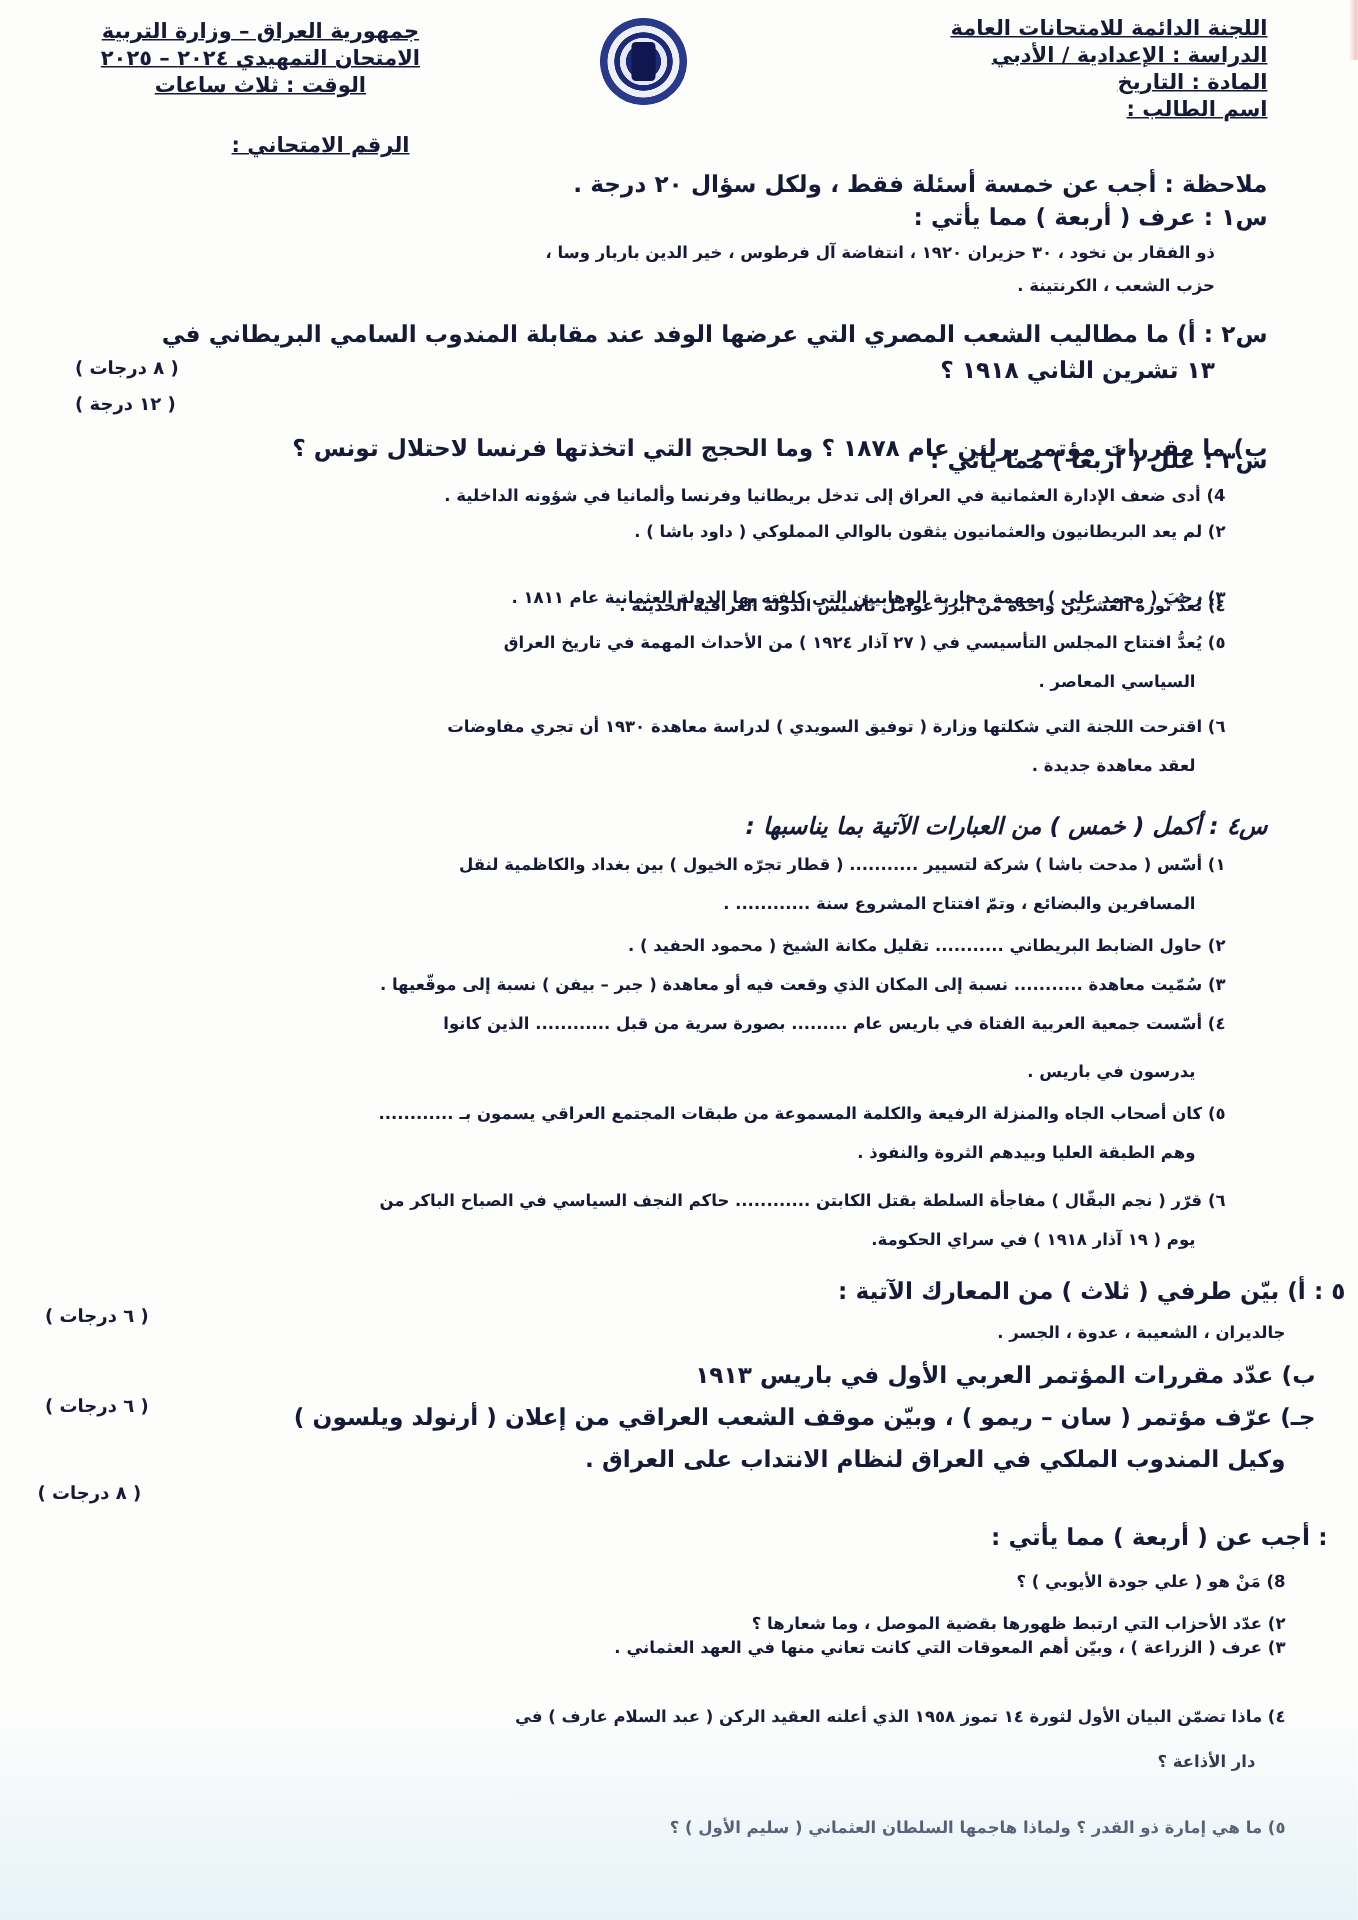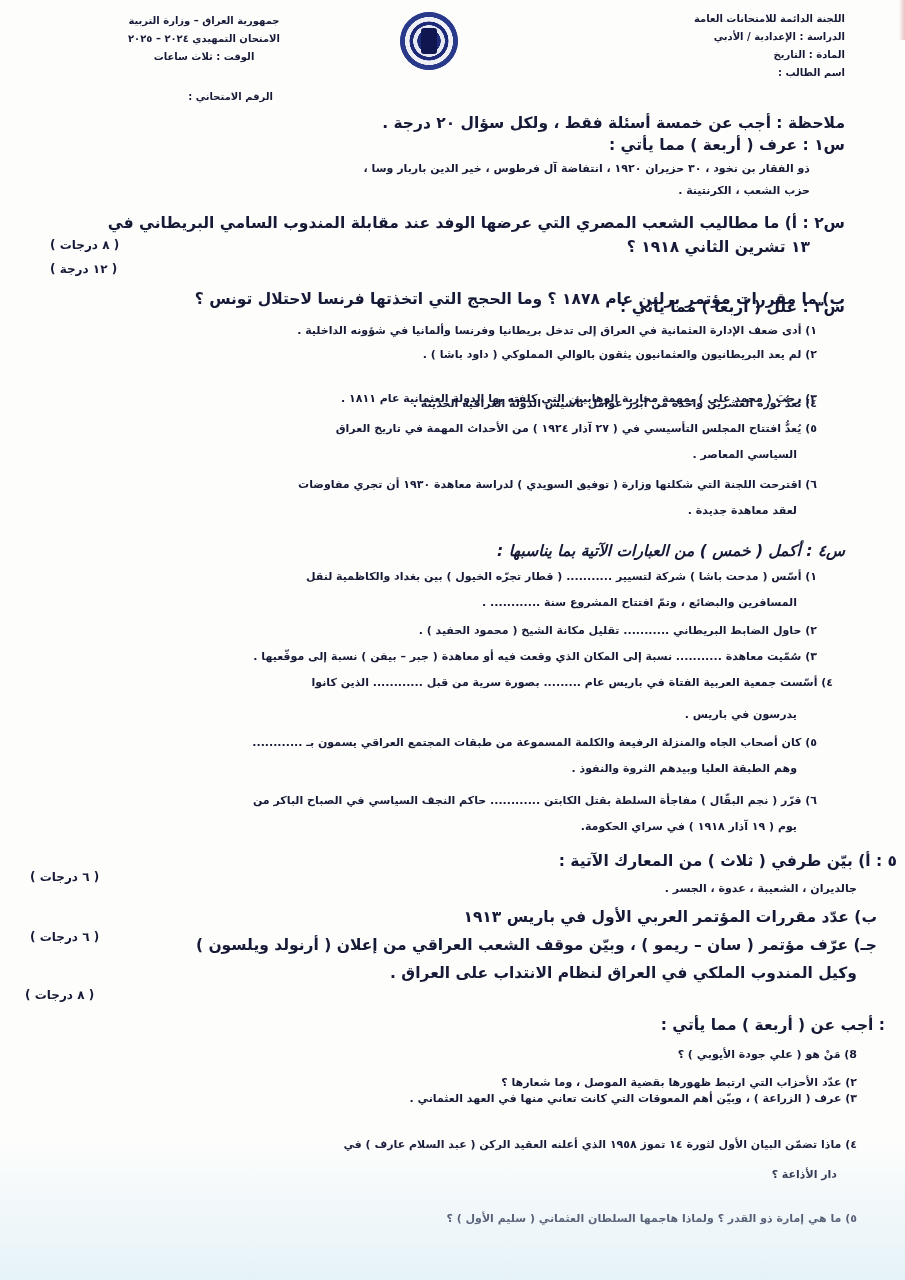--- a/index.html
+++ b/index.html
@@ -6,21 +6,21 @@
   body {
     width: 905px; height: 1280px; overflow: hidden;
     background: #fdfdfc;
     font-family: "DejaVu Sans", sans-serif;
     color: #161a36;
     position: relative;
   }
   .page { position: absolute; inset: 0; }
   .abs { position: absolute; white-space: nowrap; font-weight: bold; }
   .rtl { direction: rtl; text-align: right; }
-  .hdr { font-size: 10px; line-height: 18px; }
+  .hdr { font-size: 14px; line-height: 18px; text-decoration: underline; }
   .q { font-size: 15.5px; line-height: 22px; }
   .item { font-size: 11px; line-height: 22px; }
   .mark { font-size: 12px; direction: rtl; }
   .logo {
     position: absolute; left: 400px; top: 12px; width: 58px; height: 58px;
     border-radius: 50%;
     background: radial-gradient(circle at 50% 50%, #1d2a78 0 28%, #e6e8f2 29% 38%, #1d2a78 39% 47%, #eef0f6 48% 58%, #2a3a8a 59% 70%, #f4f5fa 71%);
     box-shadow: 0 0 0 2px #2a3a8a inset;
   }
   .logo .emblem { position:absolute; left:21px; top:16px; width:16px; height:26px; background:#0f1650; border-radius:3px; }
@@ -60,35 +60,35 @@
   <div class="abs rtl item" style="right:95px; top:158px;">ذو الفقار بن نخود ،   ٣٠ حزيران ١٩٢٠ ،   انتفاضة آل فرطوس ،   خير الدين باربار وسا ،</div>
   <div class="abs rtl item" style="right:95px; top:180px;">حزب الشعب ،  الكرنتينة .</div>
 
   <div class="abs rtl q" style="right:60px; top:212px;">س٢ : أ) ما مطاليب الشعب المصري التي عرضها الوفد عند مقابلة المندوب السامي البريطاني في</div>
   <div class="abs rtl q" style="right:95px; top:236px;">١٣ تشرين الثاني ١٩١٨ ؟</div>
   <div class="abs mark" style="left:50px; top:238px;">( ٨ درجات )</div>
   <div class="abs rtl q" style="right:60px; top:272px;margin-top:16px;">ب) ما مقررات مؤتمر برلين عام ١٨٧٨ ؟ وما الحجج التي اتخذتها فرنسا لاحتلال تونس ؟</div>
   <div class="abs mark" style="left:50px; top:262px;">( ١٢ درجة )</div>
 
   <div class="abs rtl q" style="right:60px; top:296px;">س٣ : علل ( أربعا ) مما يأتي :</div>
-  <div class="abs rtl item" style="right:88px; top:320px;">١) أدى ضعف الإدارة العثمانية في العراق إلى تدخل بريطانيا وفرنسا وألمانيا في شؤونه الداخلية .</div>
+  <div class="abs rtl item" style="right:88px; top:320px;">4) أدى ضعف الإدارة العثمانية في العراق إلى تدخل بريطانيا وفرنسا وألمانيا في شؤونه الداخلية .</div>
   <div class="abs rtl item" style="right:88px; top:344px;">٢) لم يعد البريطانيون والعثمانيون يثقون بالوالي المملوكي ( داود باشا ) .</div>
   <div class="abs rtl item" style="right:88px; top:368px;margin-top:20px;">٣) رحبَ ( محمد علي ) بمهمة محاربة الوهابيين التي كلفته بها الدولة العثمانية عام ١٨١١ .</div>
   <div class="abs rtl item" style="right:88px; top:393px;">٤) تُعدُّ ثورة العشرين واحدة من أبرز عوامل تأسيس الدولة العراقية الحديثة .</div>
   <div class="abs rtl item" style="right:88px; top:418px;">٥) يُعدُّ افتتاح المجلس التأسيسي في ( ٢٧ آذار ١٩٢٤ ) من الأحداث المهمة في تاريخ العراق</div>
   <div class="abs rtl item" style="right:108px; top:444px;">السياسي المعاصر .</div>
   <div class="abs rtl item" style="right:88px; top:474px;">٦) اقترحت اللجنة التي شكلتها وزارة ( توفيق السويدي ) لدراسة معاهدة ١٩٣٠ أن تجري مفاوضات</div>
   <div class="abs rtl item" style="right:108px; top:500px;">لعقد معاهدة جديدة .</div>
 
   <div class="abs rtl q" style="right:60px; top:540px;font-style:italic;">س٤ : أكمل ( خمس ) من العبارات الآتية بما يناسبها :</div>
   <div class="abs rtl item" style="right:88px; top:566px;">١) أسّس ( مدحت باشا ) شركة لتسيير ........... ( قطار تجرّه الخيول ) بين بغداد والكاظمية لنقل</div>
   <div class="abs rtl item" style="right:108px; top:592px;">المسافرين والبضائع ، وتمّ افتتاح المشروع سنة ............ .</div>
   <div class="abs rtl item" style="right:88px; top:620px;">٢) حاول الضابط البريطاني ........... تقليل مكانة الشيخ ( محمود الحفيد ) .</div>
   <div class="abs rtl item" style="right:88px; top:646px;">٣) سُمّيت معاهدة ........... نسبة إلى المكان الذي وقعت فيه أو معاهدة ( جبر – بيفن ) نسبة إلى موقّعيها .</div>
-  <div class="abs rtl item" style="right:72px; top:672px;">٤) أسّست جمعية العربية الفتاة في باريس عام ......... بصورة سرية من قبل ............ الذين كانوا</div>
+  <div class="abs rtl item" style="right:88px; top:672px;">٤) أسّست جمعية العربية الفتاة في باريس عام ......... بصورة سرية من قبل ............ الذين كانوا</div>
   <div class="abs rtl item" style="right:108px; top:704px;">يدرسون في باريس .</div>
   <div class="abs rtl item" style="right:88px; top:732px;">٥) كان أصحاب الجاه والمنزلة الرفيعة والكلمة المسموعة من طبقات المجتمع العراقي يسمون بـ ............</div>
   <div class="abs rtl item" style="right:108px; top:758px;">وهم الطبقة العليا وبيدهم الثروة والنفوذ .</div>
   <div class="abs rtl item" style="right:88px; top:790px;">٦) قرّر ( نجم البقّال ) مفاجأة السلطة بقتل الكابتن ............ حاكم النجف السياسي في الصباح الباكر من</div>
   <div class="abs rtl item" style="right:108px; top:816px;">يوم ( ١٩ آذار ١٩١٨ ) في سراي الحكومة.</div>
 
   <div class="abs rtl q" style="right:8px; top:850px;">٥ : أ) بيّن طرفي ( ثلاث ) من المعارك الآتية :</div>
   <div class="abs mark" style="left:30px; top:870px;">( ٦ درجات )</div>
   <div class="abs rtl item" style="right:48px; top:878px;">جالديران ،  الشعيبة ،   عدوة ،  الجسر .</div>
   <div class="abs rtl q" style="right:28px; top:906px;">ب) عدّد مقررات المؤتمر العربي الأول في باريس ١٩١٣</div>

